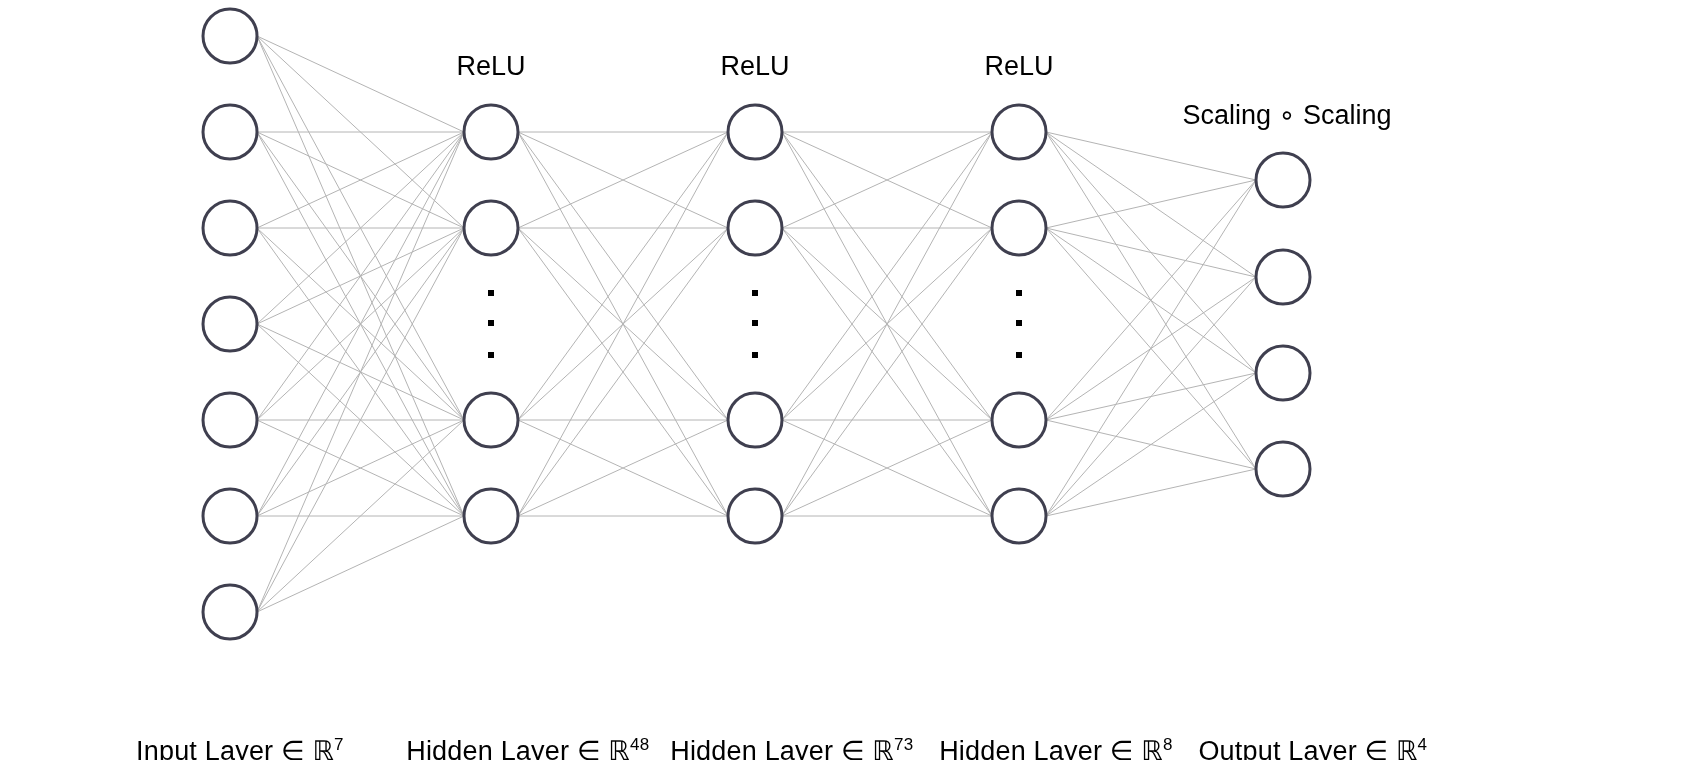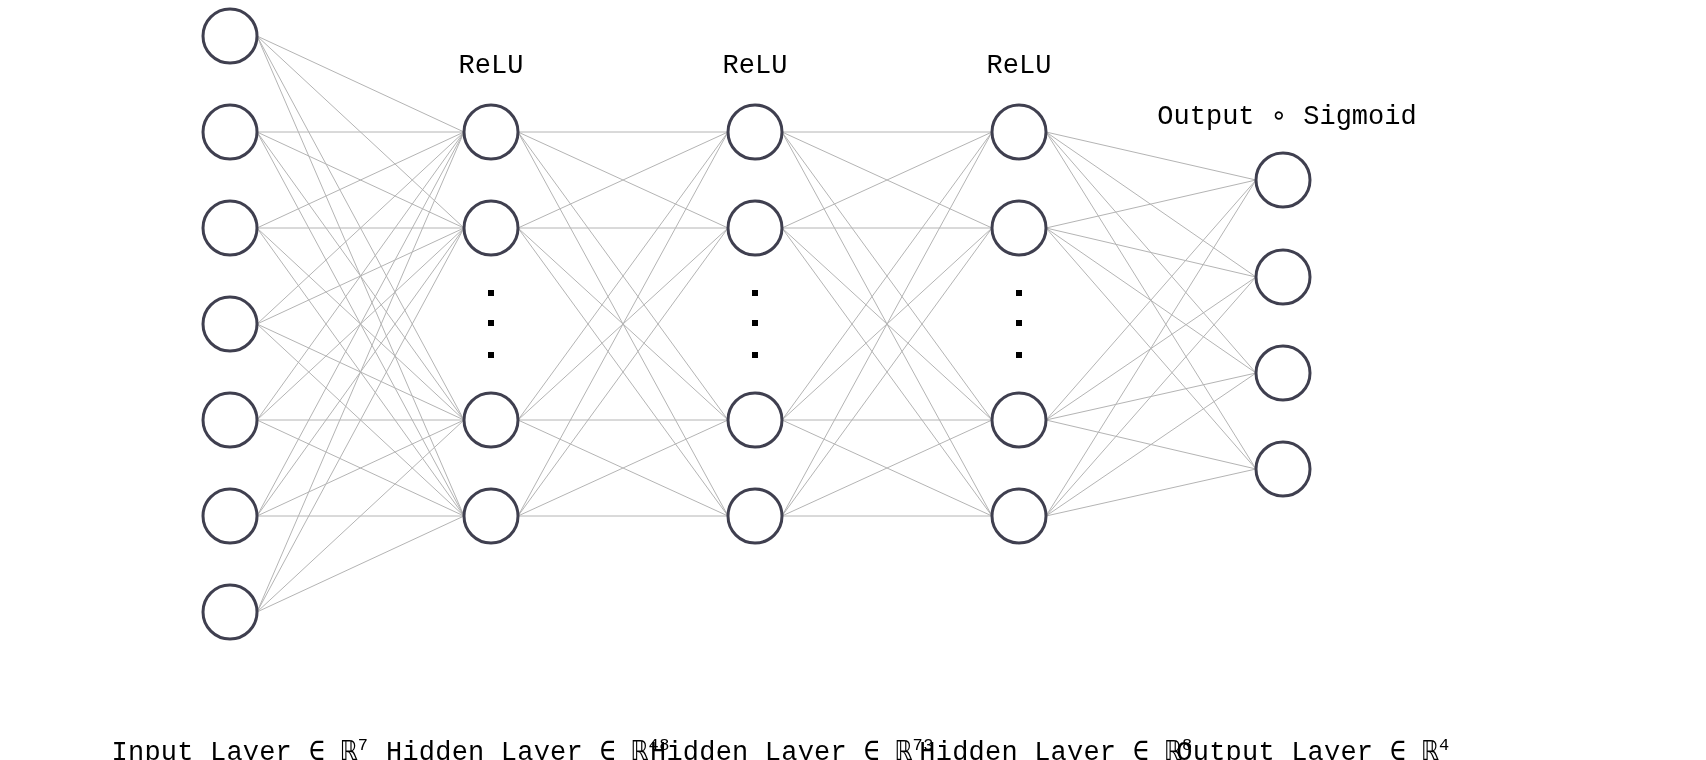--- a/index.html
+++ b/index.html
@@ -34,21 +34,21 @@
     stroke: #3f3f4f;
     stroke-width: 3;
   }
   .ellipsis-dot {
     fill: #000000;
   }
   .lbl {
     position: absolute;
     white-space: nowrap;
     color: #000000;
-    font-family: Liberation Mono, monospace;
+    font-family: Liberation Sans, sans-serif;
   }
   .act-label {
     font-size: 27px;
     transform: translateX(-50%);
   }
   .layer-label {
     font-size: 27px;
     transform: translateX(-50%);
     letter-spacing: 0.2px;
   }
@@ -174,21 +174,21 @@
         <circle cx="1283" cy="180" r="27" class="node-circle"></circle>
         <circle cx="1283" cy="277" r="27" class="node-circle"></circle>
         <circle cx="1283" cy="373" r="27" class="node-circle"></circle>
         <circle cx="1283" cy="469" r="27" class="node-circle"></circle>
       </g>
     </svg>
 
   <div class="lbl act-label" style="left:491px; top:51px;">ReLU</div>
   <div class="lbl act-label" style="left:755px; top:51px;">ReLU</div>
   <div class="lbl act-label" style="left:1019px; top:51px;">ReLU</div>
-  <div class="lbl act-label" style="left:1287px; top:99px;">Output ∘ Sigmoid</div>
+  <div class="lbl act-label" style="left:1287px; top:99px;">Scaling ∘ Scaling</div>
 
   <div class="lbl layer-label" style="left:240px; top:735px;"><span>Input Layer ∈ ℝ</span><span class="sup">7</span></div>
 
   <div class="lbl layer-label" style="left:528px; top:735px;"><span>Hidden Layer ∈ ℝ</span><span class="sup">48</span></div>
 
   <div class="lbl layer-label" style="left:792px; top:735px;"><span>Hidden Layer ∈ ℝ</span><span class="sup">73</span></div>
 
   <div class="lbl layer-label" style="left:1056px; top:735px;"><span>Hidden Layer ∈ ℝ</span><span class="sup">8</span></div>
 
   <div class="lbl layer-label" style="left:1313px; top:735px;"><span>Output Layer ∈ ℝ</span><span class="sup">4</span></div>

